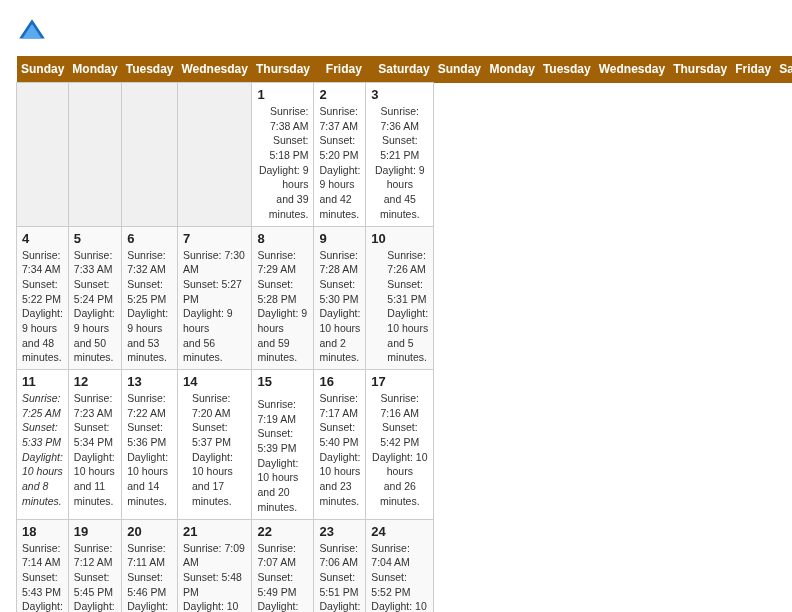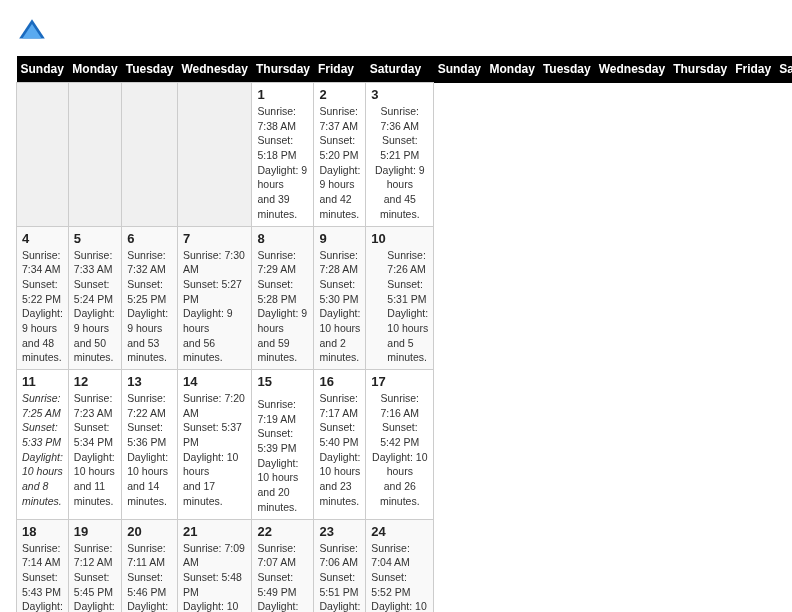--- a/index.html
+++ b/index.html
@@ -44,24 +44,24 @@
     .location {
       font-size: 15px;
       color: #555;
     }
     table {
       width: 100%;
       border-collapse: collapse;
       font-size: 11px;
     }
     thead tr th {
-      background: #000000;
+      background: #a16207;
       color: #fff;
       padding: 6px 4px;
-      text-align: left;
+      text-align: right;
       font-size: 12px;
       font-weight: bold;
     }
     tbody tr td {
       border: 1px solid #ccc;
       vertical-align: top;
       padding: 4px 5px;
       width: 113px;
       min-height: 70px;
       background: #fff;
@@ -125,21 +125,21 @@
       </tr>
   </thead>
   <tbody id="calendar-body">
   <tr>
         <td class="empty-cell"></td>
         <td class="empty-cell"></td>
         <td class="empty-cell"></td>
         <td class="empty-cell"></td>
         <td>
           <span class="day-num">1</span>
-          <div class="day-info" style="white-space: pre-line;">Sunrise: 7:38 AM
+          <div class="day-info" style="white-space: pre-line; text-align: right;">Sunrise: 7:38 AM
 Sunset: 5:18 PM
 Daylight: 9 hours
 and 39 minutes.</div>
         </td>
         <td>
           <span class="day-num">2</span>
           <div class="day-info" style="white-space: pre-line;">Sunrise: 7:37 AM
 Sunset: 5:20 PM
 Daylight: 9 hours
 and 42 minutes.</div>
@@ -220,21 +220,21 @@
         </td>
         <td>
           <span class="day-num">13</span>
           <div class="day-info" style="white-space: pre-line;">Sunrise: 7:22 AM
 Sunset: 5:36 PM
 Daylight: 10 hours
 and 14 minutes.</div>
         </td>
         <td>
           <span class="day-num">14</span>
-          <div class="day-info" style="white-space: pre-line;">Sunrise: 7:20 AM
+          <div class="day-info" style="white-space: pre-line; margin-left: 9px;">Sunrise: 7:20 AM
 Sunset: 5:37 PM
 Daylight: 10 hours
 and 17 minutes.</div>
         </td>
         <td>
           <span class="day-num">15</span>
           <div class="day-info" style="white-space: pre-line; margin-top: 8px;">Sunrise: 7:19 AM
 Sunset: 5:39 PM
 Daylight: 10 hours
 and 20 minutes.</div>

